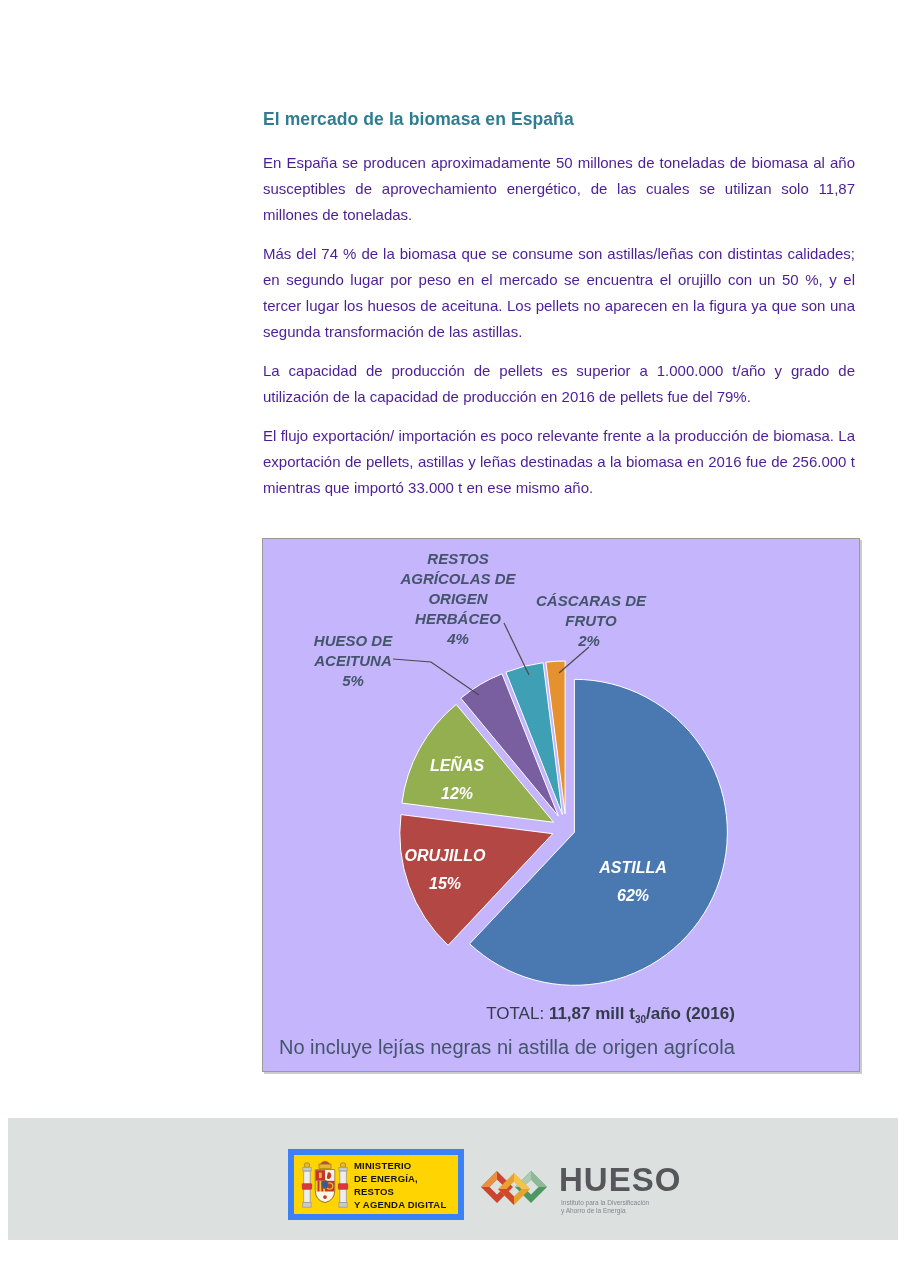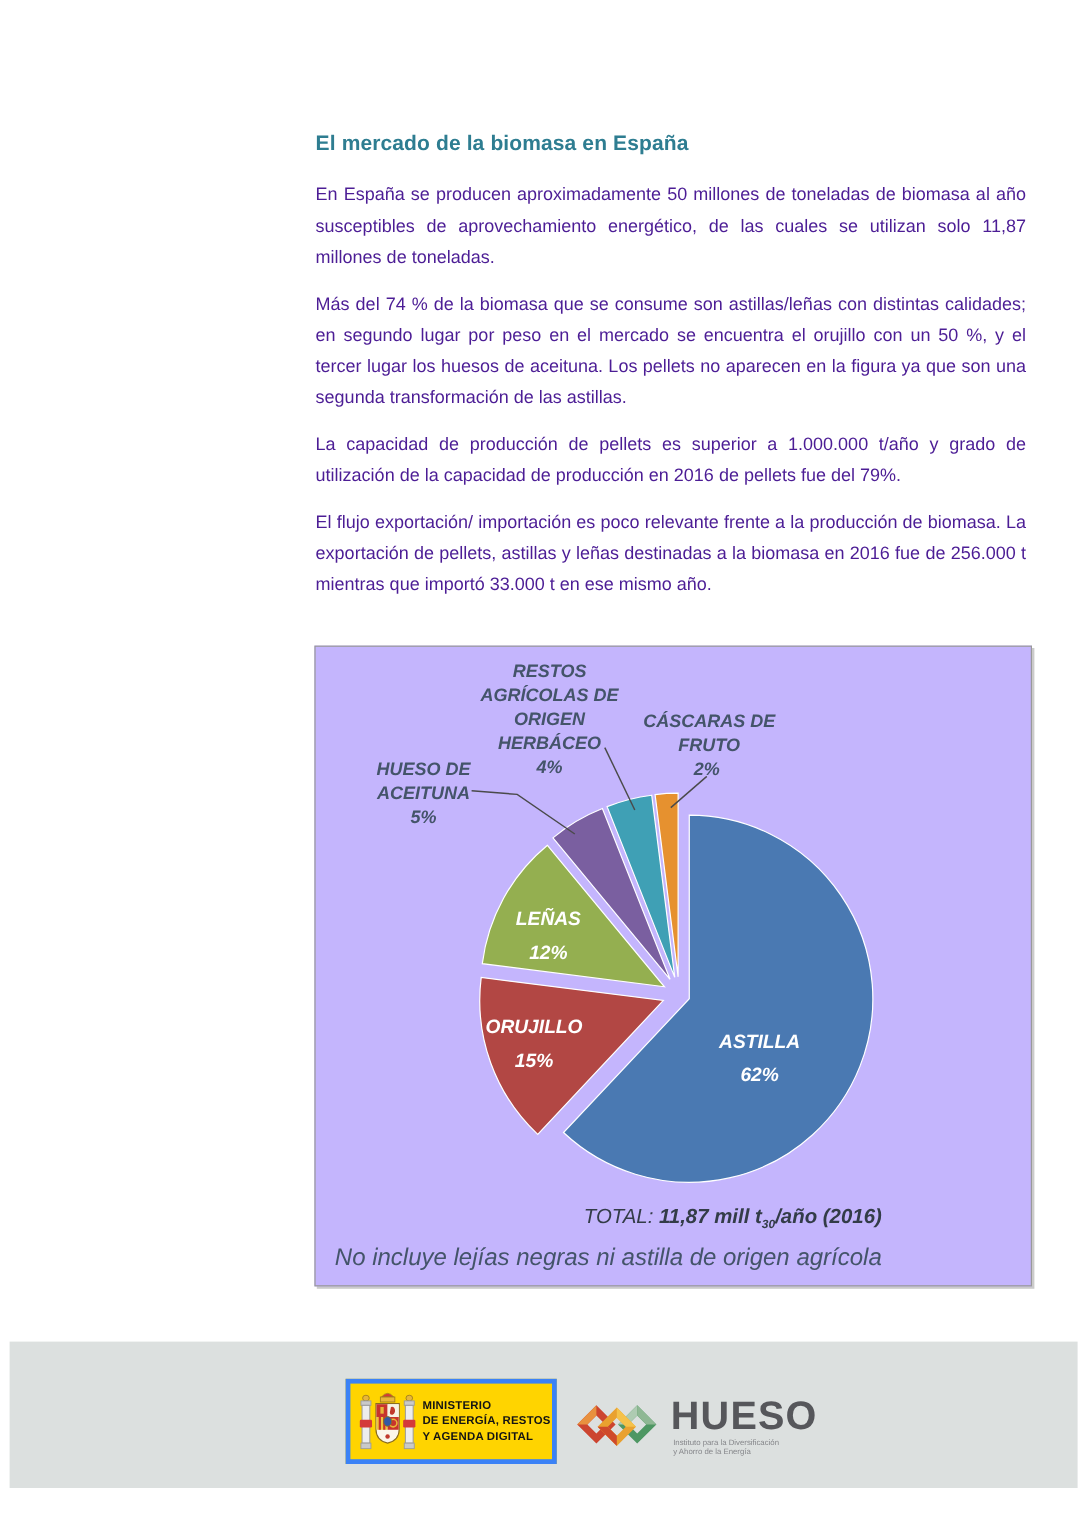--- a/index.html
+++ b/index.html
@@ -11,29 +11,29 @@
   .body-par{margin:0 0 13px 0;font-size:15px;line-height:26px;color:#4c1d95;
             text-align:justify;}
   
   .chart-box{position:absolute;left:262px;top:538px;width:596px;height:532px;background:#c4b5fd;
              border:1px solid #9a9a9a;box-shadow:2px 2px 0 rgba(140,140,140,.45);text-align:right;}
   .pie-svg{position:absolute;left:0;top:0;width:596px;height:532px;}
   .pie-svg text{text-anchor:middle;}
   .lbl-out{font-family:"Liberation Sans",sans-serif;font-size:15px;font-weight:bold;font-style:italic;fill:#44546A;}
   .lbl-in{font-family:"Liberation Sans",sans-serif;font-size:16px;font-weight:bold;font-style:italic;fill:#ffffff;}
   .leader{fill:none;stroke:#4a4a4a;stroke-width:1.2;}
-  .chart-caption{position:absolute;left:16px;top:460px;color:#333C48;font-style:italic;}
+  .chart-caption{position:absolute;left:16px;top:460px;color:#333C48;}
   .caption-total{font-size:17px;line-height:29px;}
   .caption-total .b{font-weight:bold;}
   .caption-total sub{font-size:10px;font-weight:bold;}
   .caption-foot{font-size:20px;line-height:26px;color:#44546A;}
   
   .footer-band{position:absolute;left:8px;top:1118px;width:890px;height:122px;background:#DCE0DF;}
   .ministry{position:absolute;left:280px;top:31px;width:176px;height:71px;background:#FFD400;
-            border:4px solid #3b82f6;box-sizing:border-box;display:flex;align-items:center;}
+            border:6px solid #3b82f6;box-sizing:border-box;display:flex;align-items:center;}
   .coa{margin:2px 4px 2px 6px;flex:0 0 auto;}
   .ministry-text{font-size:9.5px;font-weight:bold;line-height:13px;color:#141414;letter-spacing:.2px;}
   .idae-rings{position:absolute;left:472px;top:37px;}
   .idae-name{position:absolute;left:551px;top:45px;font-size:33px;line-height:33px;font-weight:bold;
              color:#56575B;letter-spacing:1px;}
   .idae-sub{position:absolute;left:553px;top:81px;font-size:6.5px;line-height:7.5px;color:#85868A;}
 </style>
 </head>
 <body>
 

